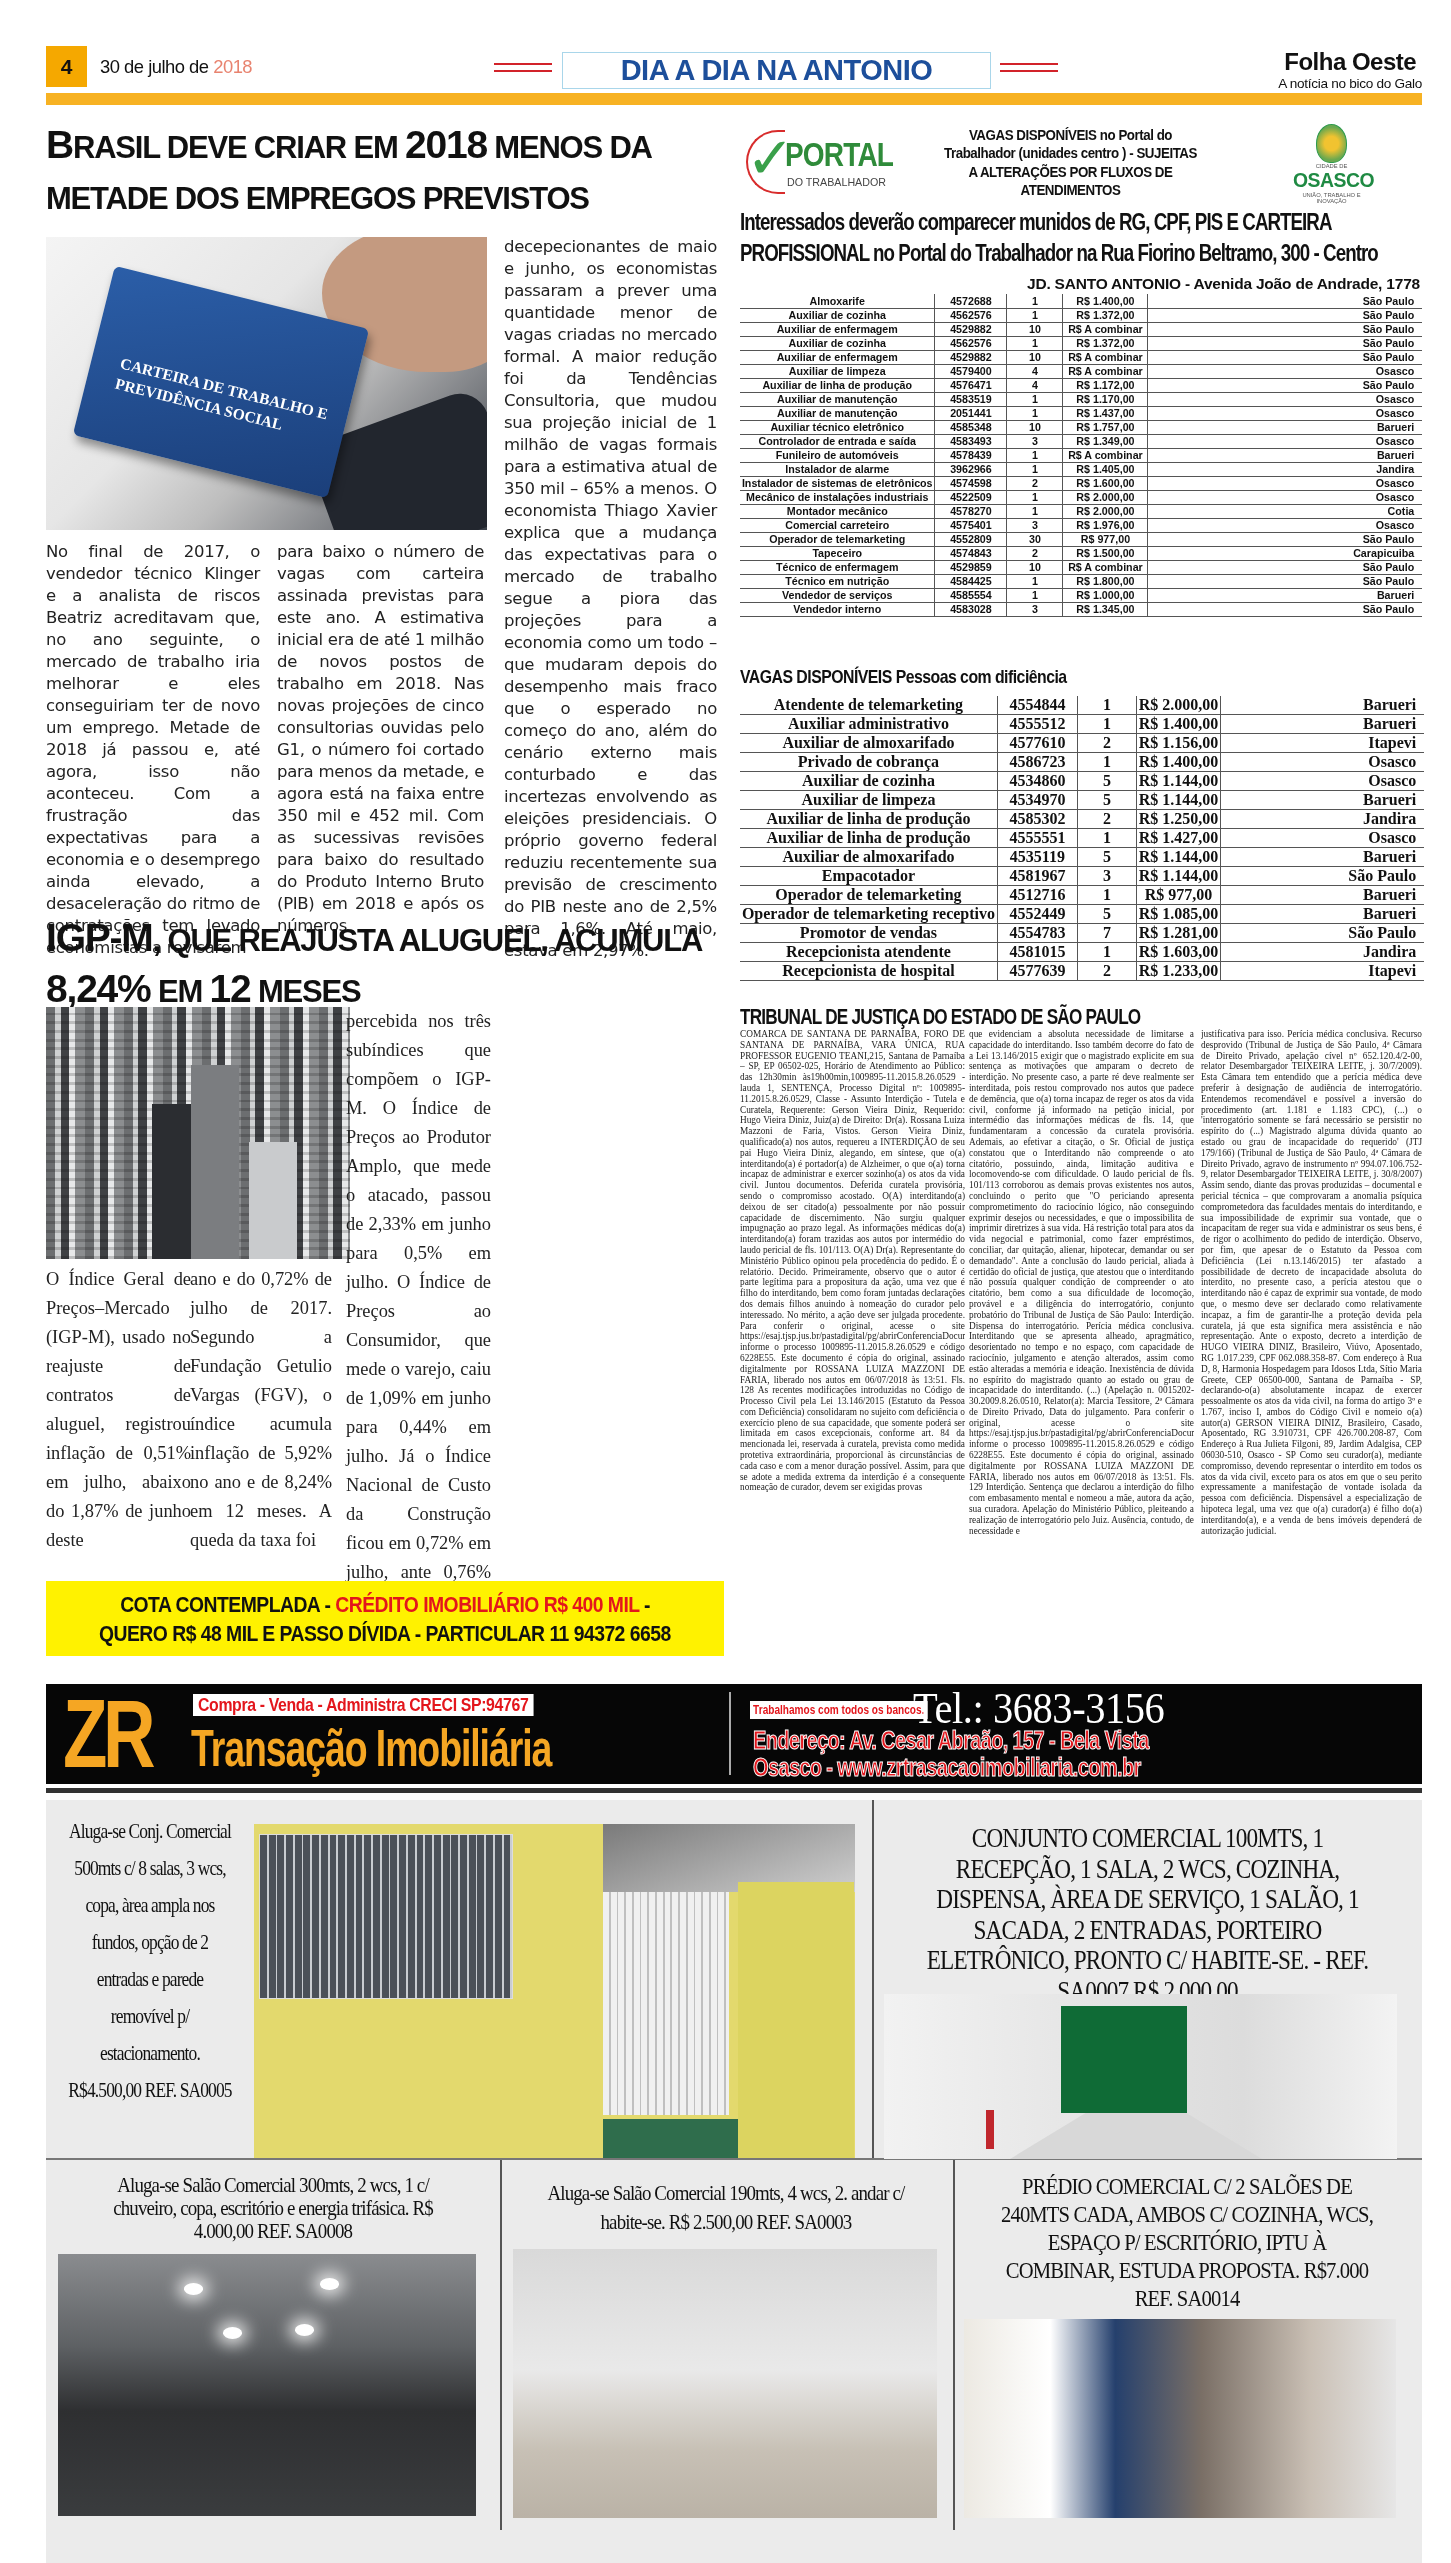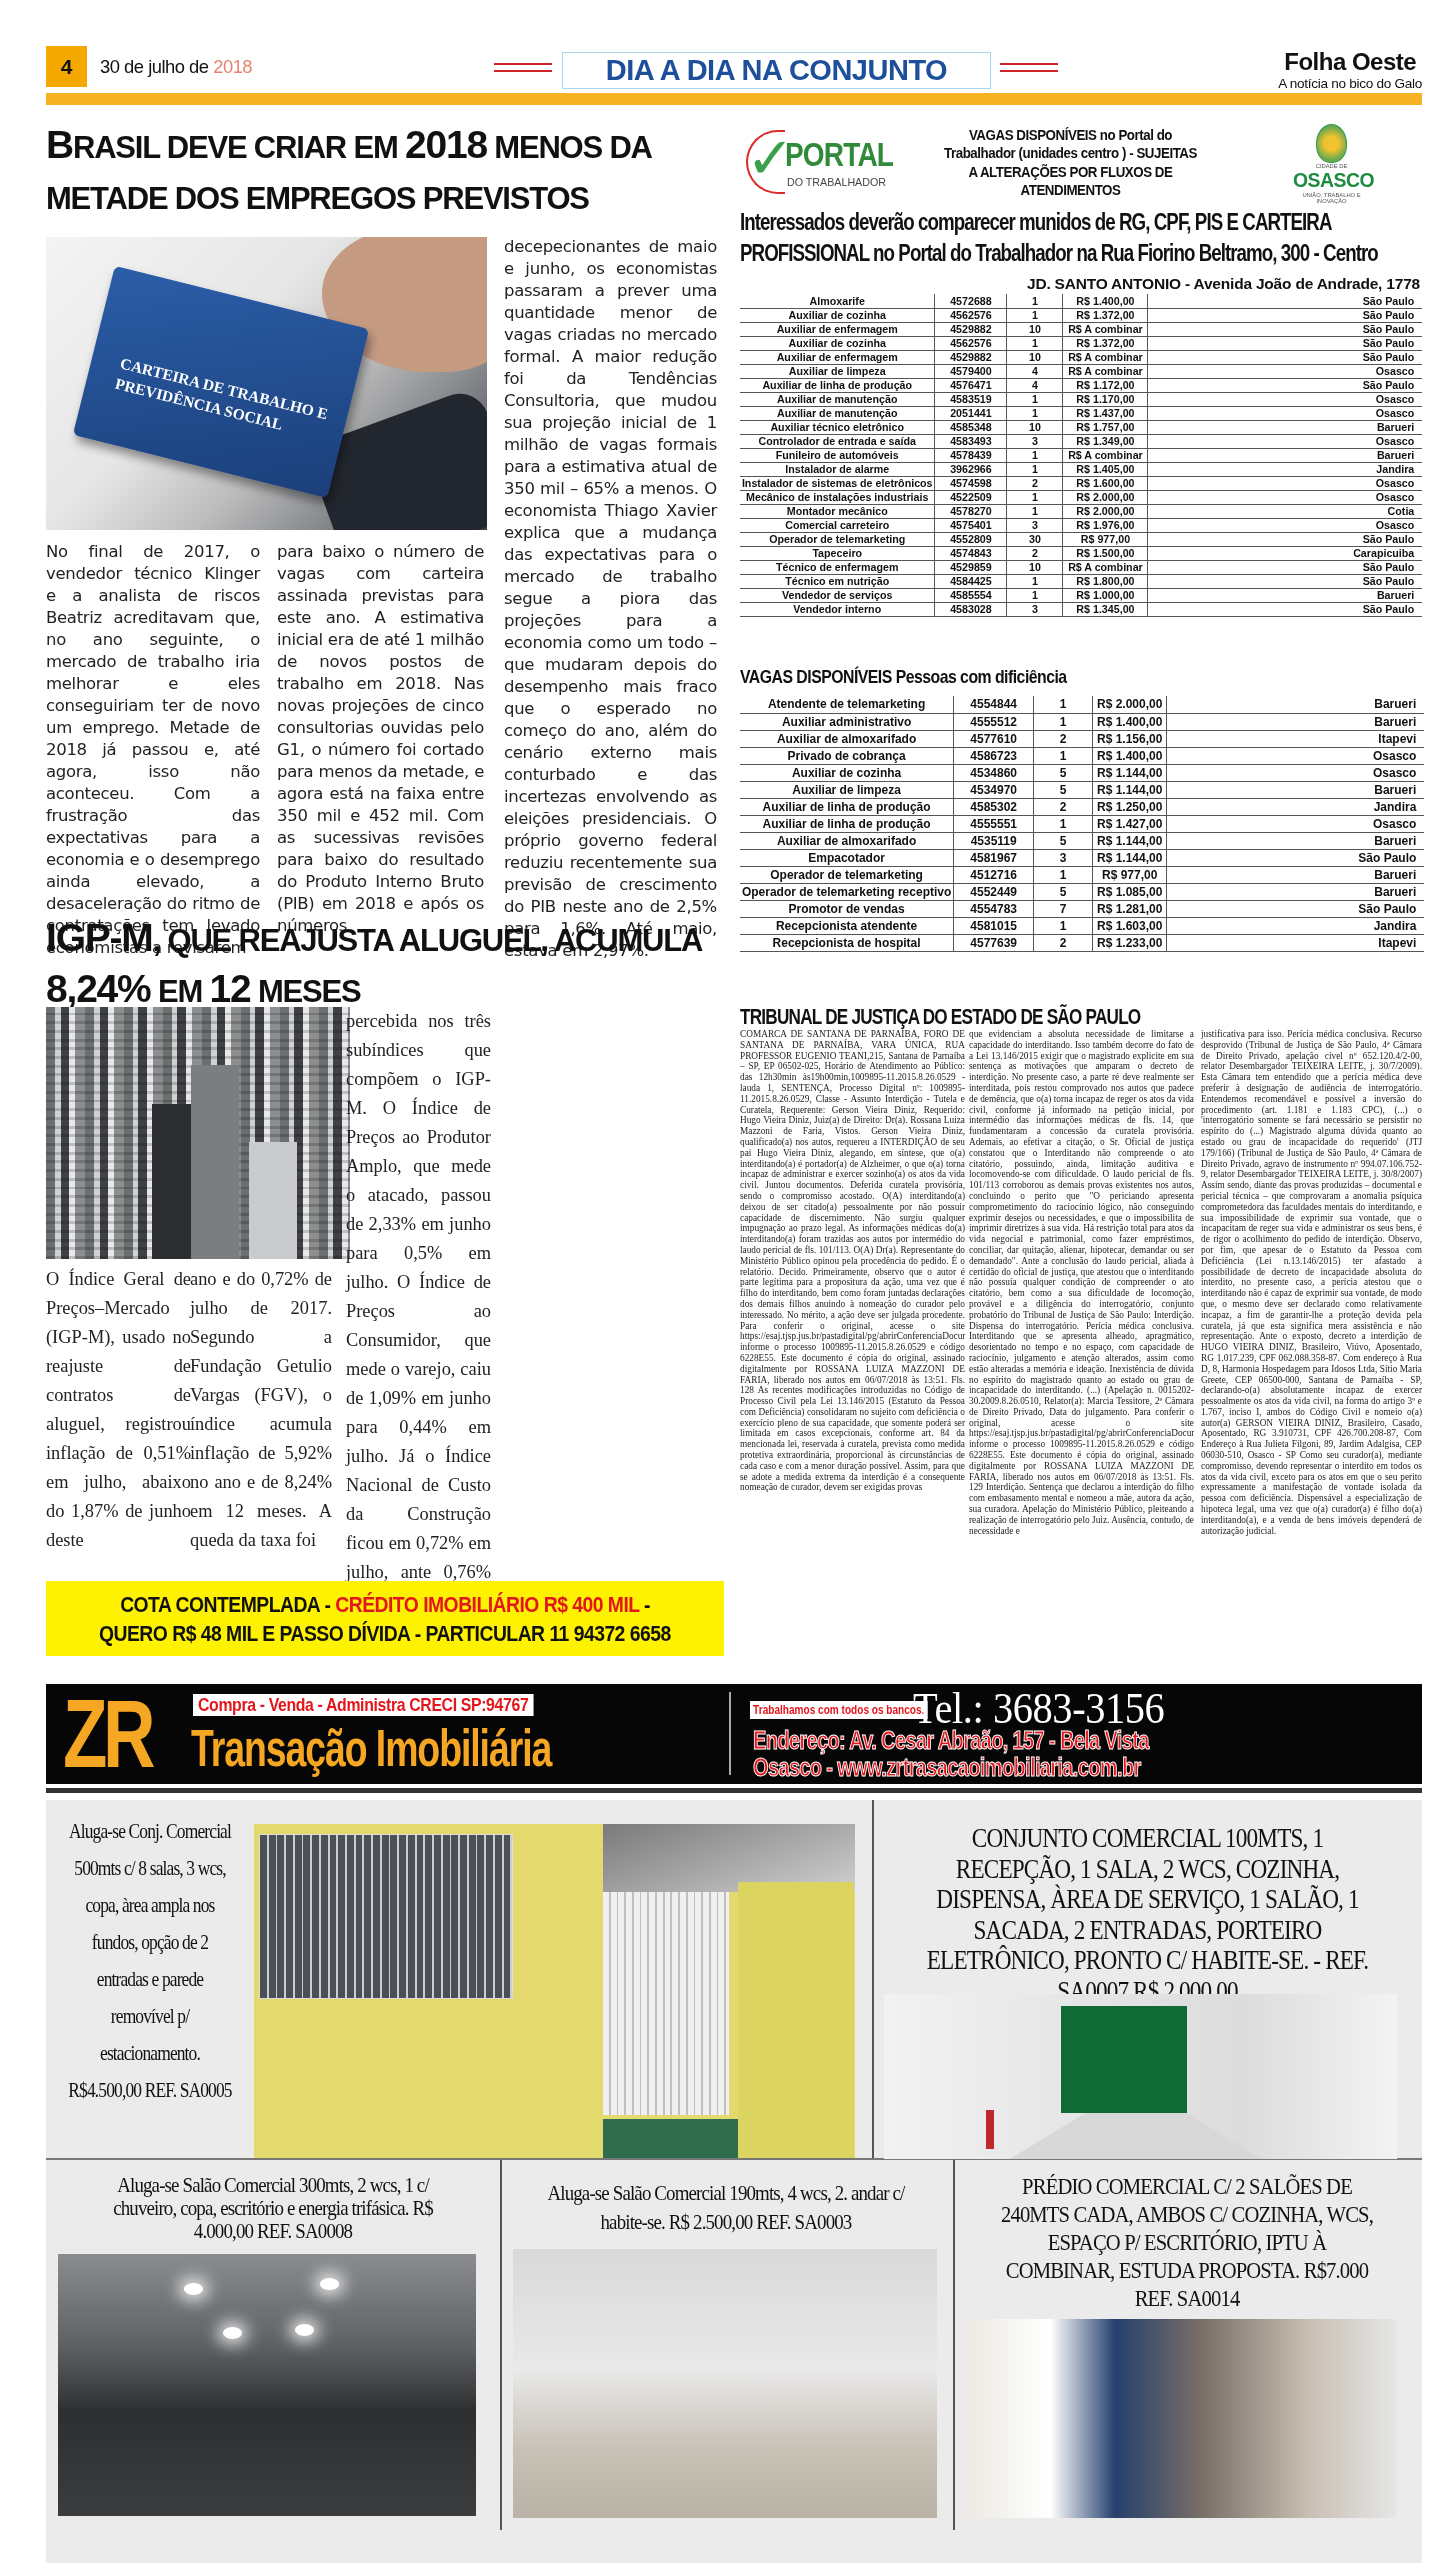--- a/index.html
+++ b/index.html
@@ -73,21 +73,21 @@
     letter-spacing: -1.2px; transform: scaleX(.78); transform-origin: left top; width: 896px; }
   .jd { position: absolute; right: 31px; top: 275px; font: bold 15.5px "Liberation Sans", sans-serif; letter-spacing: -0.2px; }
 
   table.jobs { position: absolute; border-collapse: collapse; font: bold 10.7px "Liberation Sans", sans-serif; color: #111; }
   table.jobs td { border-bottom: 1.5px solid #555; text-align: center; height: 14px; padding: 0 1.9px; white-space: nowrap; }
   table.jobs td + td { border-left: 1px solid #555; }
   table.jobs td.city { text-align: right; padding-right: 7.7px; }
   #t1 { left: 740px; top: 294px; width: 682px; }
   #t1 td:nth-child(1){ width: 186px; } #t1 td:nth-child(2){ width: 72px; } #t1 td:nth-child(3){ width: 56px; } #t1 td:nth-child(4){ width: 85px; }
   .pcd-title { position: absolute; left: 740px; top: 666px; font: bold 18.4px "Liberation Sans", sans-serif; letter-spacing: -0.6px; transform: scaleX(.86); transform-origin: left; white-space: nowrap; }
-  #t2 { left: 740px; top: 696px; width: 684px; font-size: 12px; }
+  #t2 { left: 740px; top: 696px; width: 684px; font-size: 16px; font-family: Liberation Serif, serif; }
   #t2 td { height: 17px; }
   #t2 td:nth-child(1){ width: 177px; } #t2 td:nth-child(2){ width: 80px; } #t2 td:nth-child(3){ width: 59px; } #t2 td:nth-child(4){ width: 74px; }
 
   .tj-title { position: absolute; left: 740px; top: 1004px; font: bold 22px "Liberation Sans", sans-serif; letter-spacing: -1px; transform: scaleX(.78); transform-origin: left; white-space: nowrap; }
   .tj-col { position: absolute; top: 1029px; width: 225px; height: 581px; overflow: hidden; font: 9.3px "Liberation Serif", serif; line-height: 10.8px; text-align: justify; color: #222; }
   .tj1 { left: 740px; } .tj2 { left: 969px; } .tj3 { left: 1201px; width: 221px; }
 
   
   .zr { position: absolute; left: 46px; top: 1684px; width: 1376px; height: 100px; background: #060606; }
   .zr-under { position: absolute; left: 46px; top: 1788px; width: 1376px; height: 4.8px; background: #333; }
@@ -128,21 +128,21 @@
   .l5-text { position: absolute; left: 965px; top: 2172px; width: 444px; font-size: 24px; line-height: 28px; }
   .l5-img { position: absolute; left: 964px; top: 2319px; width: 432px; height: 199px; background: linear-gradient(90deg, #ece9e2 0%, #fff 20%, #25406d 35%, #7a6f66 55%, #c9bfb4 80%, #e6e6e6 100%); }
 </style>
 </head>
 <body>
 
 <div class="hdr">
   <div class="page-num">4</div>
   <div class="date"><span>30 de julho de </span><span class="yr">2018</span></div>
   <div class="rule-l"></div>
-  <div class="section-box">DIA A DIA NA CONJUNTO</div>
+  <div class="section-box">DIA A DIA NA ANTONIO</div>
   <div class="rule-r"></div>
   <div class="brand">
     <div class="name">Folha Oeste</div>
     <div class="tag">A notícia no bico do Galo</div>
   </div>
 </div>
 <div class="gold-bar"></div>
 
 <h1 class="h1"><span>B</span><span class="sm">RASIL DEVE CRIAR EM </span><span>2018</span><span class="sm"> MENOS DA METADE DOS EMPREGOS PREVISTOS</span></h1>
 <div class="photo1">

